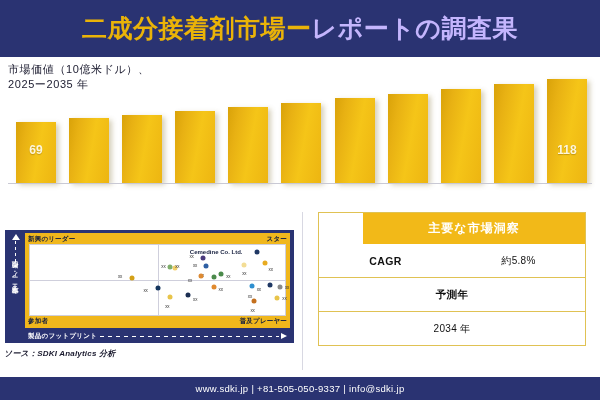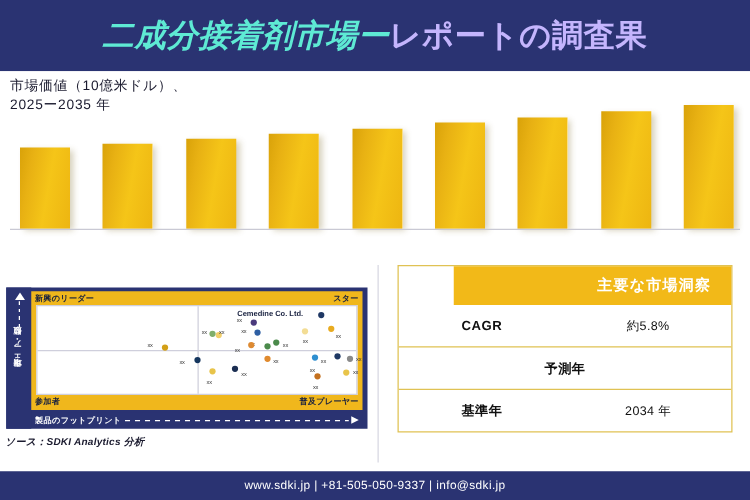--- a/index.html
+++ b/index.html
@@ -9,21 +9,21 @@
     background:#ffffff;position:relative;
   }
   
   .header{
     position:absolute;left:0;top:0;width:600px;height:57px;
     background:#2a3372;display:flex;align-items:center;justify-content:center;
   }
   .header-title{
     font-size:25px;font-weight:bold;letter-spacing:.5px;white-space:nowrap;
   }
-  .header-title .w{color:#5eead4;font-style:italic;}
+  .header-title .w{color:#eab308;}
   .header-title .y{color:#c4b5fd;}
   
   .chart-area{
     position:absolute;left:0;top:57px;width:600px;height:148px;background:#fff;
   }
   .chart-subtitle{
     position:absolute;left:8px;top:5px;font-size:11px;color:#1b1b2f;
     line-height:15px;letter-spacing:.6px;font-weight:500;
   }
   .bars{
@@ -122,22 +122,22 @@
   }
   
   .insights{
     position:absolute;left:306px;top:205px;width:294px;height:170px;background:#fff;
   }
   .ins-card{
     position:absolute;left:12px;top:7px;width:268px;
     border:1px solid #e0c253;box-sizing:border-box;background:#fff;
   }
   .ins-head{
-    background:#f2b918;color:#ffffff;text-align:right;
-    font-size:12px;font-weight:bold;padding:7px 16px;letter-spacing:1px;margin-left:44px;
+    background:#f2b918;color:#ffffff;text-align:center;
+    font-size:12px;font-weight:bold;padding:7px 0;letter-spacing:1px;margin-left:44px;
   }
   .ins-row{
     display:flex;border-top:1px solid #e0c253;height:33px;align-items:center;justify-content:flex-end;
   }
   .ins-row:first-of-type{border-top:none;}
   .ins-key{
     flex:1;text-align:center;font-size:10.5px;font-weight:bold;color:#111;letter-spacing:.4px;
   }
   .ins-val{
     flex:1;text-align:center;font-size:10px;color:#111;letter-spacing:.3px;
@@ -161,20 +161,25 @@
   </div>
 </div>
 
 <div class="chart-area">
   <div class="chart-subtitle">
     <div>市場価値（10億米ドル）、</div>
     <div>2025ー2035 年</div>
   </div>
   <div class="bars" id="bars">
       <div class="bar-col">
+        <div class="bar" style="height: 53.0769%;">
+          <span class="bar-value">69</span>
+        </div>
+      </div>
+      <div class="bar-col">
         <div class="bar" style="height: 56.1538%;"></div>
       </div>
       <div class="bar-col">
         <div class="bar" style="height: 59.2308%;"></div>
       </div>
       <div class="bar-col">
         <div class="bar" style="height: 62.3077%;"></div>
       </div>
       <div class="bar-col">
         <div class="bar" style="height: 66.1538%;"></div>
@@ -186,20 +191,25 @@
         <div class="bar" style="height: 73.8462%;"></div>
       </div>
       <div class="bar-col">
         <div class="bar" style="height: 77.6923%;"></div>
       </div>
       <div class="bar-col">
         <div class="bar" style="height: 81.5385%;"></div>
       </div>
       <div class="bar-col">
         <div class="bar" style="height: 86.1538%;"></div>
+      </div>
+      <div class="bar-col">
+        <div class="bar" style="height: 90.7692%;">
+          <span class="bar-value">118</span>
+        </div>
       </div>
     </div>
   <div class="axis-line"></div>
 </div>
 
 <div class="matrix-wrap">
 
   <div class="matrix-box">
 
     <div class="y-axis-band">
@@ -277,21 +287,20 @@
     <div class="ins-head">主要な市場洞察</div>
     <div id="ins-rows">
         <div class="ins-row">
           <div class="ins-key">CAGR</div>
           <div class="ins-val">約5.8%</div>
         </div>
         <div class="ins-row">
           <div class="ins-key">予測年</div>
         </div>
         <div class="ins-row">
-          <div class="ins-key">基準年</div>
           <div class="ins-val">2034 年</div>
         </div>
       </div>
   </div>
 </div>
 
 <div class="footer">
   <div class="footer-text">www.sdki.jp | +81-505-050-9337 | info@sdki.jp</div>
 </div>
 

